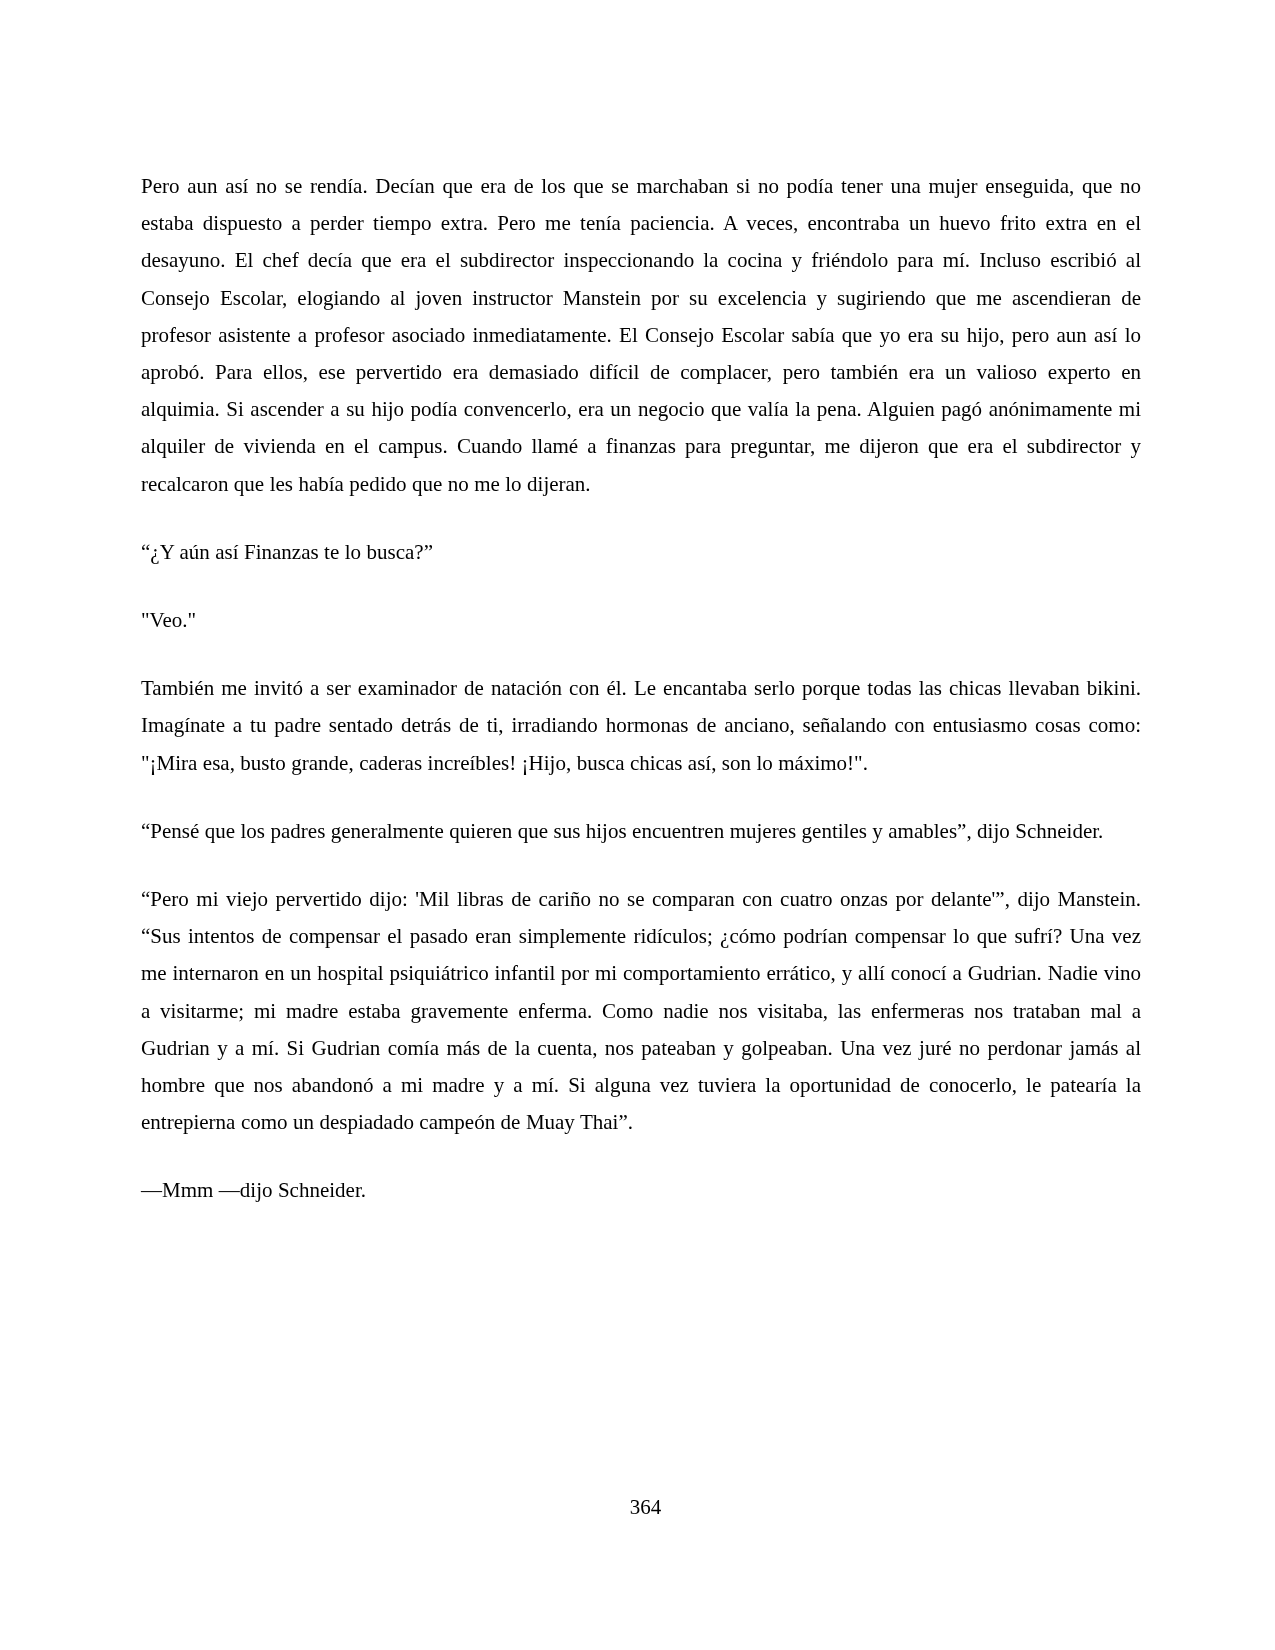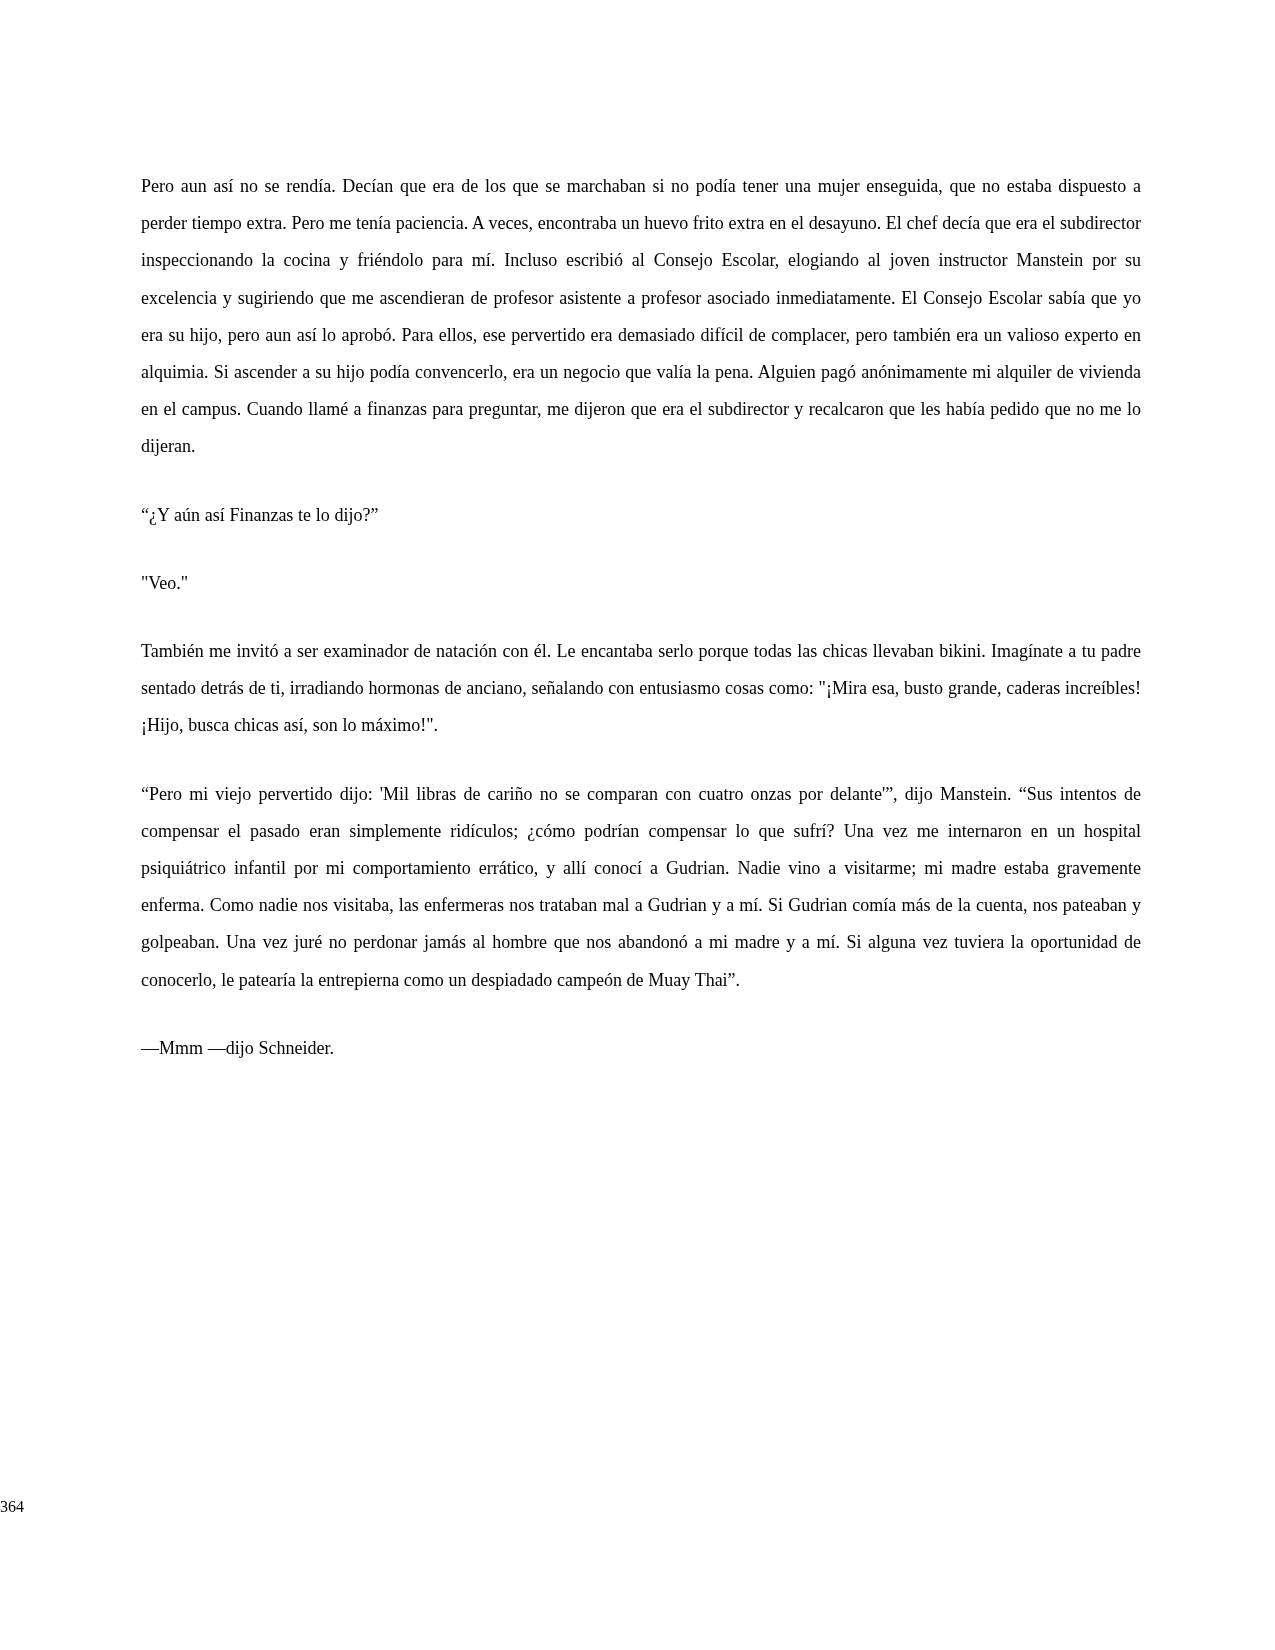--- a/index.html
+++ b/index.html
@@ -22,50 +22,53 @@
     background: #ffffff;
     box-sizing: border-box;
   }
   .content {
     position: absolute;
     left: 141px;
     top: 168px;
     width: 1000px;
   }
   .para {
-    font-size: 18px;
+    font-size: 21px;
     line-height: 37.2px;
     text-align: justify;
     text-justify: inter-word;
     margin: 0 0 31px 0;
     hyphens: none;
     word-spacing: 0.2px;
   }
   .para:last-child {
     margin-bottom: 8px;
   }
   .page-number {
     position: absolute;
     left: 0;
     right: 0;
     top: 1495px;
-    font-size: 16px;
+    text-align: center;
+    font-size: 21px;
     line-height: 24px;
     font-family: "Liberation Serif", "DejaVu Serif", serif;
+    padding-left: 16px;
   }
 </style>
 </head>
 <body>
 
 <div class="page">
 
   <div class="content">
     <p class="para">Pero aun así no se rendía. Decían que era de los que se marchaban si no podía tener una mujer enseguida, que no estaba dispuesto a perder tiempo extra. Pero me tenía paciencia. A veces, encontraba un huevo frito extra en el desayuno. El chef decía que era el subdirector inspeccionando la cocina y friéndolo para mí. Incluso escribió al Consejo Escolar, elogiando al joven instructor Manstein por su excelencia y sugiriendo que me ascendieran de profesor asistente a profesor asociado inmediatamente. El Consejo Escolar sabía que yo era su hijo, pero aun así lo aprobó. Para ellos, ese pervertido era demasiado difícil de complacer, pero también era un valioso experto en alquimia. Si ascender a su hijo podía convencerlo, era un negocio que valía la pena. Alguien pagó anónimamente mi alquiler de vivienda en el campus. Cuando llamé a finanzas para preguntar, me dijeron que era el subdirector y recalcaron que les había pedido que no me lo dijeran.</p>
-    <p class="para">“¿Y aún así Finanzas te lo dijo?”</p>
+    <p class="para">“¿Y aún así Finanzas te lo busca?”</p>
     <p class="para">"Veo."</p>
     <p class="para">También me invitó a ser examinador de natación con él. Le encantaba serlo porque todas las chicas llevaban bikini. Imagínate a tu padre sentado detrás de ti, irradiando hormonas de anciano, señalando con entusiasmo cosas como: "¡Mira esa, busto grande, caderas increíbles! ¡Hijo, busca chicas así, son lo máximo!".</p>
+    <p class="para">“Pensé que los padres generalmente quieren que sus hijos encuentren mujeres gentiles y amables”, dijo Schneider.</p>
     <p class="para">“Pero mi viejo pervertido dijo: 'Mil libras de cariño no se comparan con cuatro onzas por delante'”, dijo Manstein. “Sus intentos de compensar el pasado eran simplemente ridículos; ¿cómo podrían compensar lo que sufrí? Una vez me internaron en un hospital psiquiátrico infantil por mi comportamiento errático, y allí conocí a Gudrian. Nadie vino a visitarme; mi madre estaba gravemente enferma. Como nadie nos visitaba, las enfermeras nos trataban mal a Gudrian y a mí. Si Gudrian comía más de la cuenta, nos pateaban y golpeaban. Una vez juré no perdonar jamás al hombre que nos abandonó a mi madre y a mí. Si alguna vez tuviera la oportunidad de conocerlo, le patearía la entrepierna como un despiadado campeón de Muay Thai”.</p>
     <p class="para">—Mmm —dijo Schneider.</p>
   </div>
 
   <div class="page-number">364</div>
 
 </div>
 
 </body></html>

